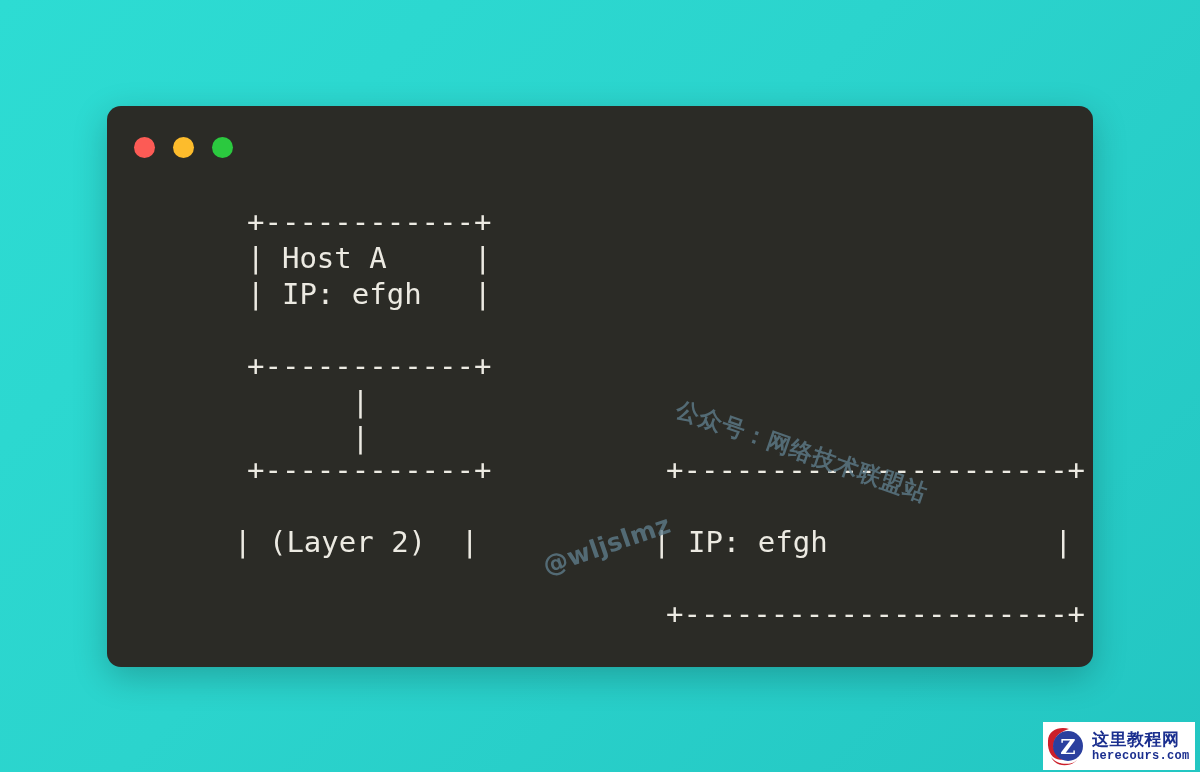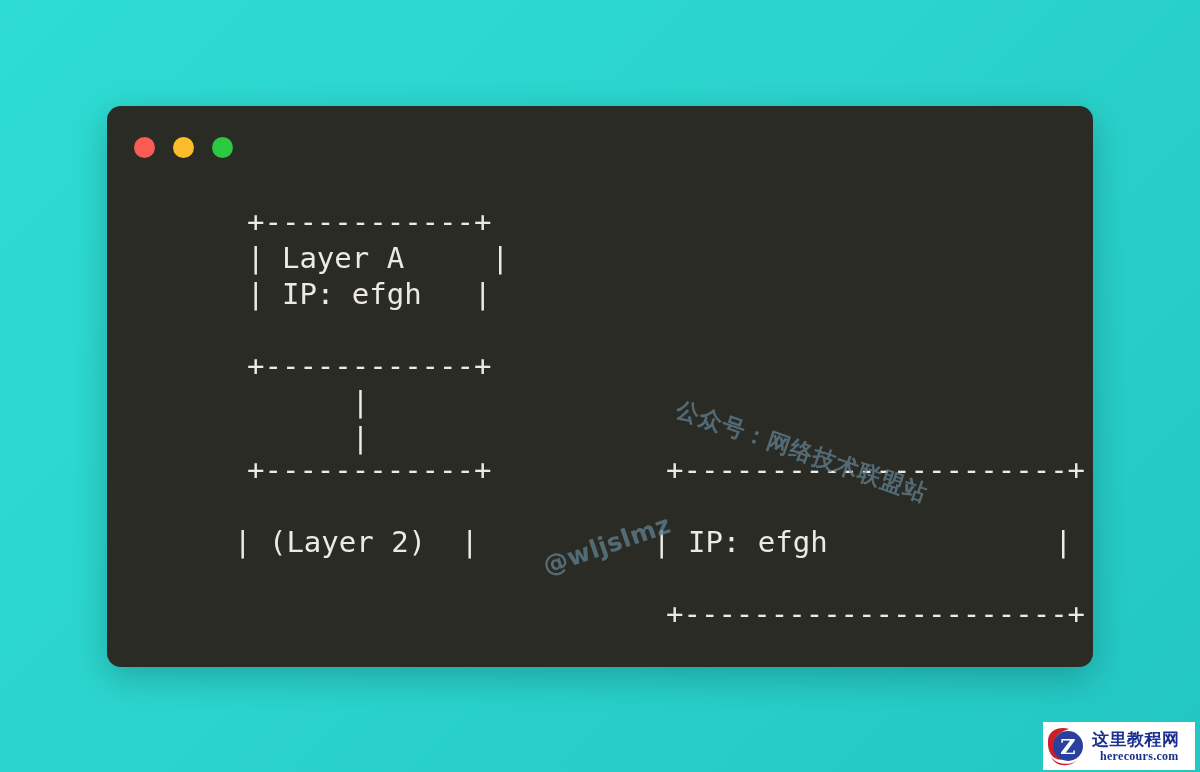--- a/index.html
+++ b/index.html
@@ -129,44 +129,43 @@
     font-size: 17px;
     font-weight: bold;
     font-family: "DejaVu Sans", sans-serif;
     letter-spacing: 0.5px;
     line-height: 19px;
   }
   #badge-domain {
     color: #1b2f8f;
     font-size: 12px;
     font-weight: bold;
-    font-family: Liberation Serif, serif;
+    font-family: Liberation Mono, monospace;
     letter-spacing: 0.3px;
     line-height: 14px;
-    margin-left: 8px;
   }
 </style>
 </head>
 <body>
 
 <div id="terminal-window">
 
   <div id="titlebar">
     <div class="dots">
       <span class="dot red"></span>
       <span class="dot yellow"></span>
       <span class="dot green"></span>
     </div>
   </div>
 
   <div id="ascii-canvas">
 
     
     <div class="ascii-line" style="left:140px; top:98px;">+------------+</div>
-    <div class="ascii-line" style="left:140px; top:134px;">| Layer A     |</div>
+    <div class="ascii-line" style="left:140px; top:134px;">| Host A     |</div>
     <div class="ascii-line" style="left:140px; top:170px;">| IP: efgh   |</div>
     <div class="ascii-line" style="left:140px; top:242px;">+------------+</div>
 
     
     <div class="ascii-line" style="left:140px; top:278px;">      |</div>
     <div class="ascii-line" style="left:140px; top:314px;">      |</div>
 
     
     <div class="ascii-line" style="left:140px; top:346px;">+------------+</div>
 

